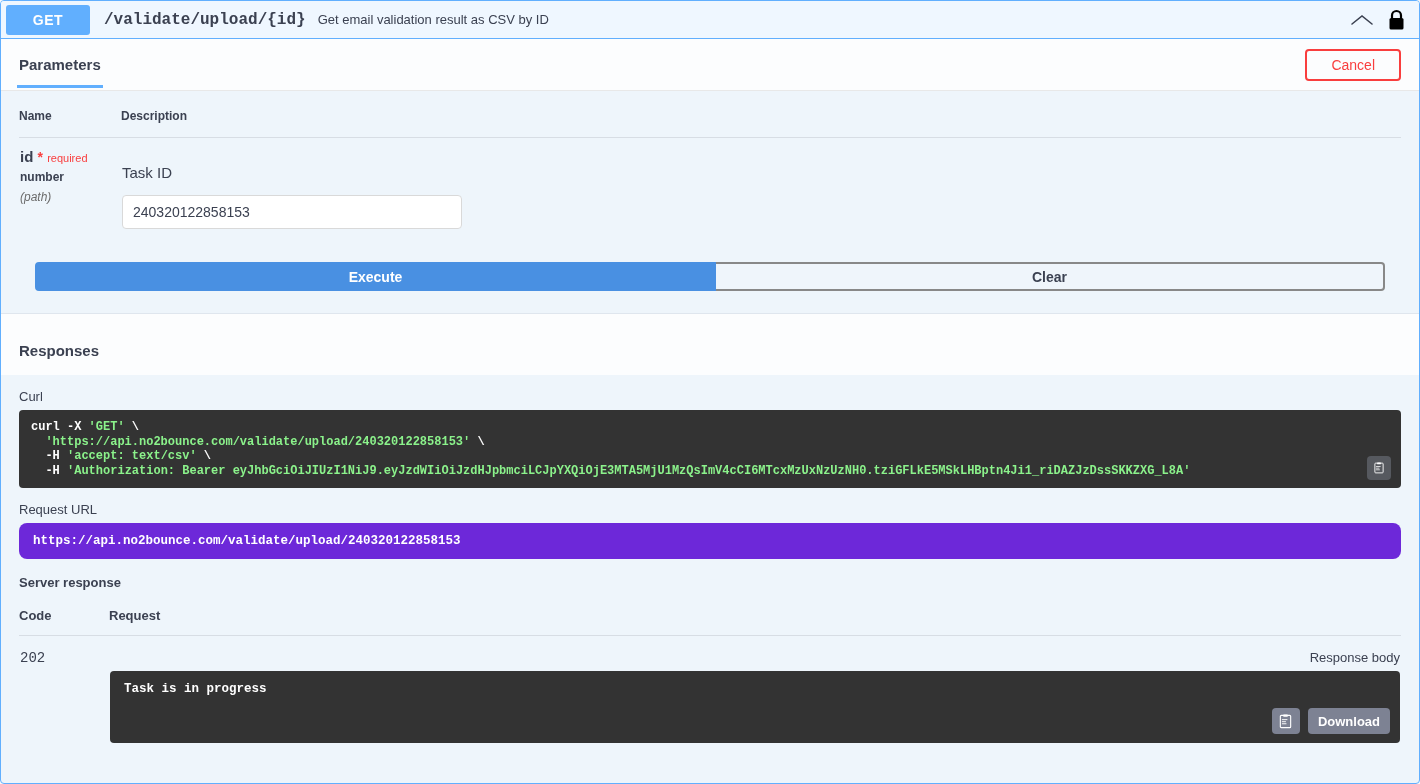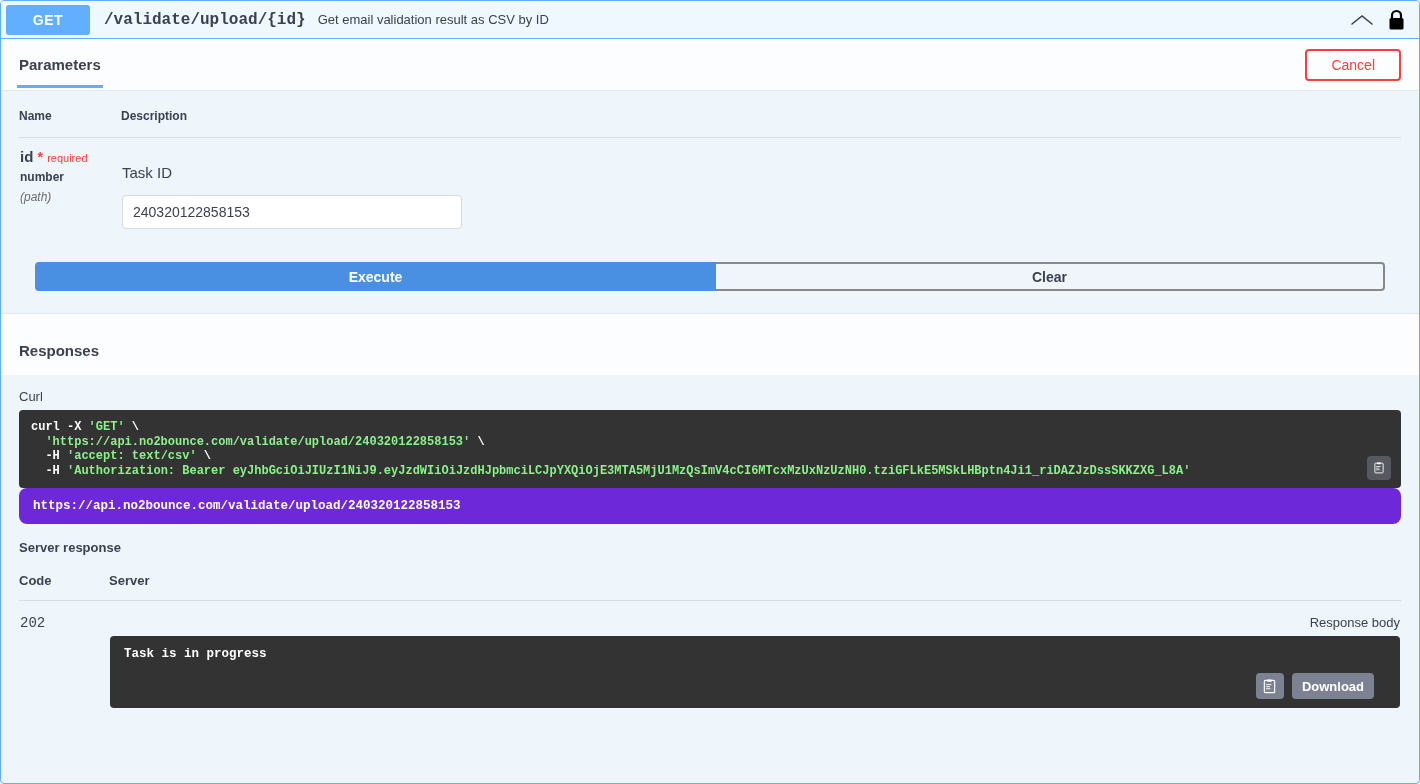--- a/index.html
+++ b/index.html
@@ -264,21 +264,21 @@
     padding: 11px 14px 34px 14px;
     min-height: 72px;
     color: #fff;
     font-family: "Liberation Mono", monospace;
     font-size: 12.5px;
     font-weight: bold;
     white-space: pre;
   }
   .resp-actions {
     position: absolute;
-    right: 26px;
+    right: 10px;
     bottom: 9px;
     display: flex;
     align-items: center;
     gap: 8px;
   }
   .copy-btn2 {
     width: 28px; height: 26px;
     background: #7d8293;
     border: none;
     border-radius: 4px;
@@ -367,29 +367,30 @@
     <div class="lbl">Curl</div>
     <div class="code-block"><span class="plain">curl -X </span><span class="str">'GET'</span><span class="plain"> \</span>
 <span class="str">  'https://api.no2bounce.com/validate/upload/240320122858153'</span><span class="plain"> \</span>
 <span class="plain">  -H </span><span class="str">'accept: text/csv'</span><span class="plain"> \</span>
 <span class="plain">  -H </span><span class="str">'Authorization: Bearer eyJhbGciOiJIUzI1NiJ9.eyJzdWIiOiJzdHJpbmciLCJpYXQiOjE3MTA5MjU1MzQsImV4cCI6MTcxMzUxNzUzNH0.tziGFLkE5MSkLHBptn4Ji1_riDAZJzDssSKKZXG_L8A'</span><button class="copy-btn"><svg width="14" height="14" viewBox="0 0 16 16">
             <rect x="2.5" y="1.5" width="11" height="13" rx="1" fill="none" stroke="#fff" stroke-width="1.2"></rect>
             <rect x="5.5" y="0.5" width="5" height="2.4" rx=".7" fill="#fff"></rect>
             <path d="M4.6 6h5M4.6 8.2h3.4M4.6 10.4h4" stroke="#fff" stroke-width="1" stroke-linecap="round"></path>
           </svg></button></div>
 
+    <div class="lbl">Request URL</div>
     <div class="url-block">https://api.no2bounce.com/validate/upload/240320122858153</div>
 
     <div class="srv-resp">Server response</div>
 
     <table class="resp-table">
       <thead>
         <tr>
           <th class="rt-code">Code</th>
-          <th>Server</th>
+          <th>Request</th>
         </tr>
       </thead>
       <tbody>
         <tr>
           <td class="code-num">202</td>
           <td>
             <div class="resp-body-lbl">Response body</div>
             <div class="resp-body-block"><span>Task is in progress</span><span class="resp-actions"><button class="copy-btn2"><svg width="15" height="15" viewBox="0 0 16 16">
                       <rect x="2.5" y="1.5" width="11" height="13" rx="1" fill="none" stroke="#fff" stroke-width="1.2"></rect>
                       <rect x="5.5" y="0.5" width="5" height="2.4" rx=".7" fill="#fff"></rect>

